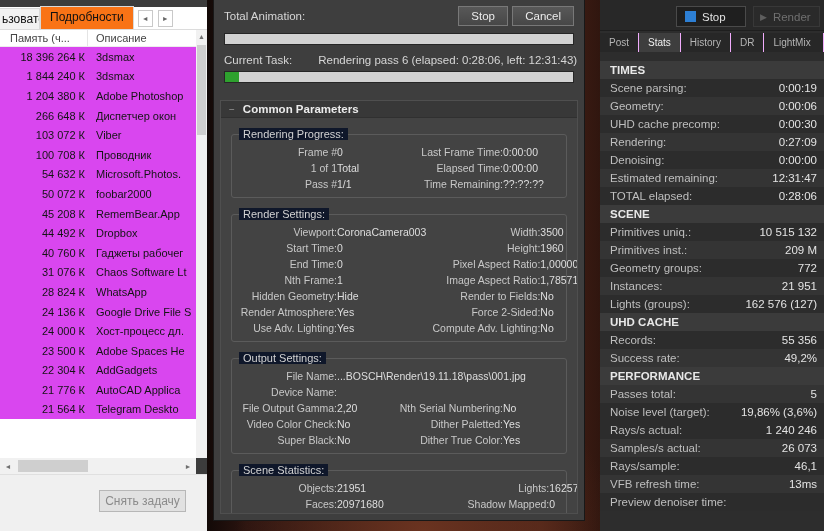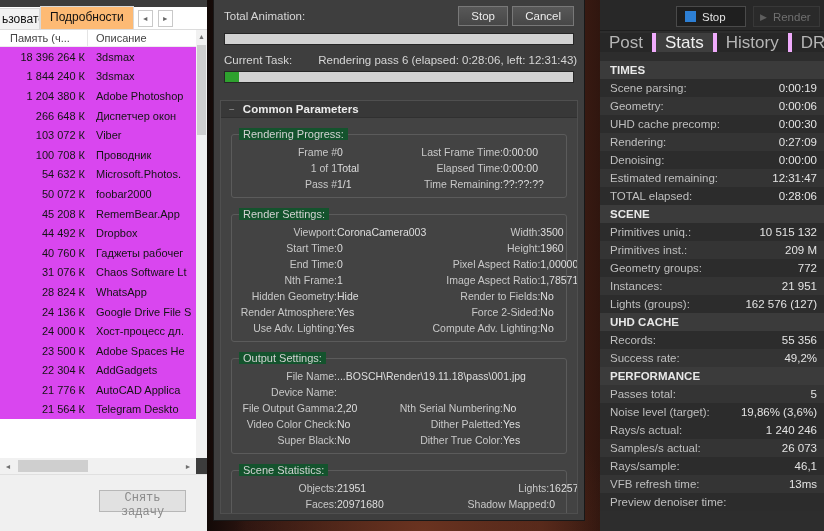--- a/index.html
+++ b/index.html
@@ -7,42 +7,42 @@
     font-family:"Liberation Sans","DejaVu Sans",sans-serif; }
   .stage { position:absolute; left:0; top:0; width:824px; height:531px; background:#262626; }
 
   
   .tm { position:absolute; left:0; top:0; width:207px; height:531px; background:#3c3c3c; overflow:hidden; }
   .tm-tabs { position:absolute; top:7px; left:0; width:100%; height:23px; background:#fff;
     display:flex; align-items:flex-end; border-bottom:1px solid #dcdcdc; }
   .tm-tab { font-size:12px; color:#111; background:#f2f2f2; border:1px solid #d9d9d9; border-bottom:none;
     padding:3px 9px 4px; height:21px; white-space:nowrap; overflow:hidden; }
   .tm-tab.cut { width:40px; padding-left:2px; border-left:none; }
-  .tm-tab.active { background:#fdba74; height:23px;text-align:right; }
+  .tm-tab.active { background:#f97316; height:23px;text-align:right; }
   .tm-arrow { width:15px; height:17px; margin:0 1px 2px 4px; background:#fff; border:1px solid #c9c9c9;
     font-size:7px; color:#666; padding:0; font-family:inherit; }
   .tm-head { position:absolute; top:30px; left:0; width:196px; height:17px; background:#fff; border-bottom:1px solid #ececec; }
   .h-mem { position:absolute; left:0; top:0; width:88px; height:100%; border-right:1px solid #e4e4e4;
     font-size:11px; color:#454545; padding:2px 0 0 10px; white-space:nowrap; overflow:hidden; }
   .h-desc { position:absolute; left:89px; top:0; right:0; padding:2px 0 0 7px; font-size:11px; color:#454545; }
   .tm-list { position:absolute; top:47px; left:0; width:196px; height:411px; background:#fff; overflow:hidden; }
   .tm-row { height:19.6px; display:flex; align-items:center; font-size:11px; color:#141414; background:#d946ef; }
   .tm-row .mem { width:85px; text-align:right; white-space:nowrap; }
   .tm-row .desc { margin-left:11px; white-space:nowrap; overflow:hidden; flex:1; }
   .tm-vscroll { position:absolute; top:30px; right:0; width:11px; height:428px; background:#f1f1f1; }
   .vs-up { height:13px; text-align:center; font-size:7px; color:#707070; line-height:13px; }
   .vs-thumb { position:absolute; top:15px; left:1px; width:9px; height:90px; background:#cfcfcf; }
   .tm-hscroll { position:absolute; top:458px; left:0; width:196px; height:16px; background:#f1f1f1;
     display:flex; align-items:center; }
   .hs-left,.hs-right { width:16px; text-align:center; font-size:7px; color:#707070; }
   .hs-thumb { width:70px; height:12px; background:#cfcfcf; margin-left:2px; }
   .hs-right { margin-left:auto; }
   .tm-footer { position:absolute; top:474px; left:0; width:100%; height:57px; background:#f0f0f0; border-top:1px solid #e0e0e0; }
   .tm-endtask { position:absolute; top:15px; right:21px; width:87px; height:22px; background:#e1e1e1;
-    border:1px solid #b7b7b7; color:#8b8b8b; font-size:12px; font-family:Liberation Mono, monospace; }
+    border:1px solid #b7b7b7; color:#8b8b8b; font-size:12px; font-family:Liberation Sans, sans-serif; }
 
   
   .mid-bg { position:absolute; left:207px; top:0; width:393px; height:531px;
     background:
       radial-gradient(80% 55% at 55% 100%, #6a3320 0%, rgba(0,0,0,0) 60%),
       linear-gradient(90deg, #120907 0%, #2b1410 10%, #3d1d15 55%, #4d2418 85%, #30160f 100%); }
   .dlg { position:absolute; left:213px; top:0; width:372px; height:521px; background:#3e3e3e;
     border:1px solid #181818; border-top:none; color:#d6d6d6; }
   .dlg-top { position:relative; height:30px; }
   .dlg-lbl { position:absolute; left:10px; top:10px; font-size:11.5px; }
@@ -52,42 +52,42 @@
   .btn-cancel { right:10px; }
   .pbar { margin:3px 10px 0; height:12px; background:#d2d2d2; border:1px solid #262626; position:relative; }
   .pfill { position:absolute; left:0; top:0; bottom:0; background:#2ea12e; width:4%; }
   .task-line { margin:9px 10px 5px; font-size:11.5px; display:flex; gap:26px; white-space:nowrap; }
   .rollout { position:absolute; left:6px; right:6px; top:100px; bottom:6px; background:#434343;
     border:1px solid #4f4f4f; overflow:hidden; }
   .rollout-h { height:17px; background:#383838; border-bottom:1px solid #303030; color:#ebebeb;
     font-size:11.5px; font-weight:bold; display:flex; align-items:center; gap:8px; padding-left:8px; }
   .ri { color:#9a9a9a; font-size:10px; font-weight:normal; }
   .group { position:relative; margin:16px 10px 0; border:1px solid #5b5b5b; border-radius:3px; padding:9px 7px 5px; }
-  .group-title { position:absolute; top:-7px; left:7px; background:#14532d; padding:0 4px; font-size:11px; color:#d2d2d2; }
+  .group-title { position:absolute; top:-7px; left:7px; background:#0f172a; padding:0 4px; font-size:11px; color:#d2d2d2; }
   .group-grid { display:grid; grid-template-columns:98px 1fr 114px 56px; 
     font-size:10.5px; line-height:16px; }
   .group-grid .lbl { text-align:right; color:#c8c8c8; white-space:nowrap; }
   .group-grid .val { text-align:left; color:#dedede; white-space:nowrap; }
   .span3 { grid-column:2/5; }
 
   
   .vfb { position:absolute; left:600px; top:0; width:224px; height:531px; background:#2d2d2d;
     color:#c9c9c9; overflow:hidden; }
   .vfb-top { position:relative; height:31px; background:#282828; border-bottom:1px solid #1e1e1e; }
   .vfb-stop { position:absolute; left:76px; top:6px; width:70px; height:21px; background:#1f1f1f;
     border:1px solid #4a4a4a; color:#e2e2e2; font-size:11.5px; display:flex; align-items:center;
     gap:6px; padding:0 8px; font-family:inherit; }
   .sq { width:11px; height:11px; background:#2d7fd4; display:inline-block; flex:0 0 auto; }
   .vfb-render { position:absolute; left:153px; top:6px; width:67px; height:21px; background:#2a2a2a;
     border:1px solid #383838; color:#707070; font-size:11.5px; display:flex; align-items:center;
     gap:6px; padding:0 6px; font-family:inherit; }
   .play { font-size:9px; color:#5e5e5e; }
   .vfb-tabs { display:flex; height:19px; margin-top:2px; }
-  .vfb-tab { font-size:17px; line-height:19px; padding:0 9px; background:#272727;
-    border-right:4px solid #f0abfc; color:#b5b5b5; white-space:nowrap; }
+  .vfb-tab { font-size:10px; line-height:19px; padding:0 9px; background:#272727;
+    border-right:1px solid #f0abfc; color:#b5b5b5; white-space:nowrap; }
   .vfb-tab.active { background:#3e3e3e; color:#f0f0f0; }
   .vfb-tab:last-child { flex:1; }
   .vfb-stats { position:absolute; top:55px; left:0; right:0; bottom:0; padding-top:6px; }
   .vfb-section-header { height:18px; line-height:18px; padding-left:10px; font-weight:bold;
     font-size:11.5px; color:#e8e8e8; background:#3b3b3b; }
   .vfb-row { height:18px; line-height:18px; display:flex; justify-content:space-between;
     padding:0 7px 0 10px; font-size:11.5px; }
   .vfb-row.even { background:#343434; }
   .vfb-row.odd { background:#2c2c2c; }
   .sl { color:#bfbfbf; white-space:nowrap; }

